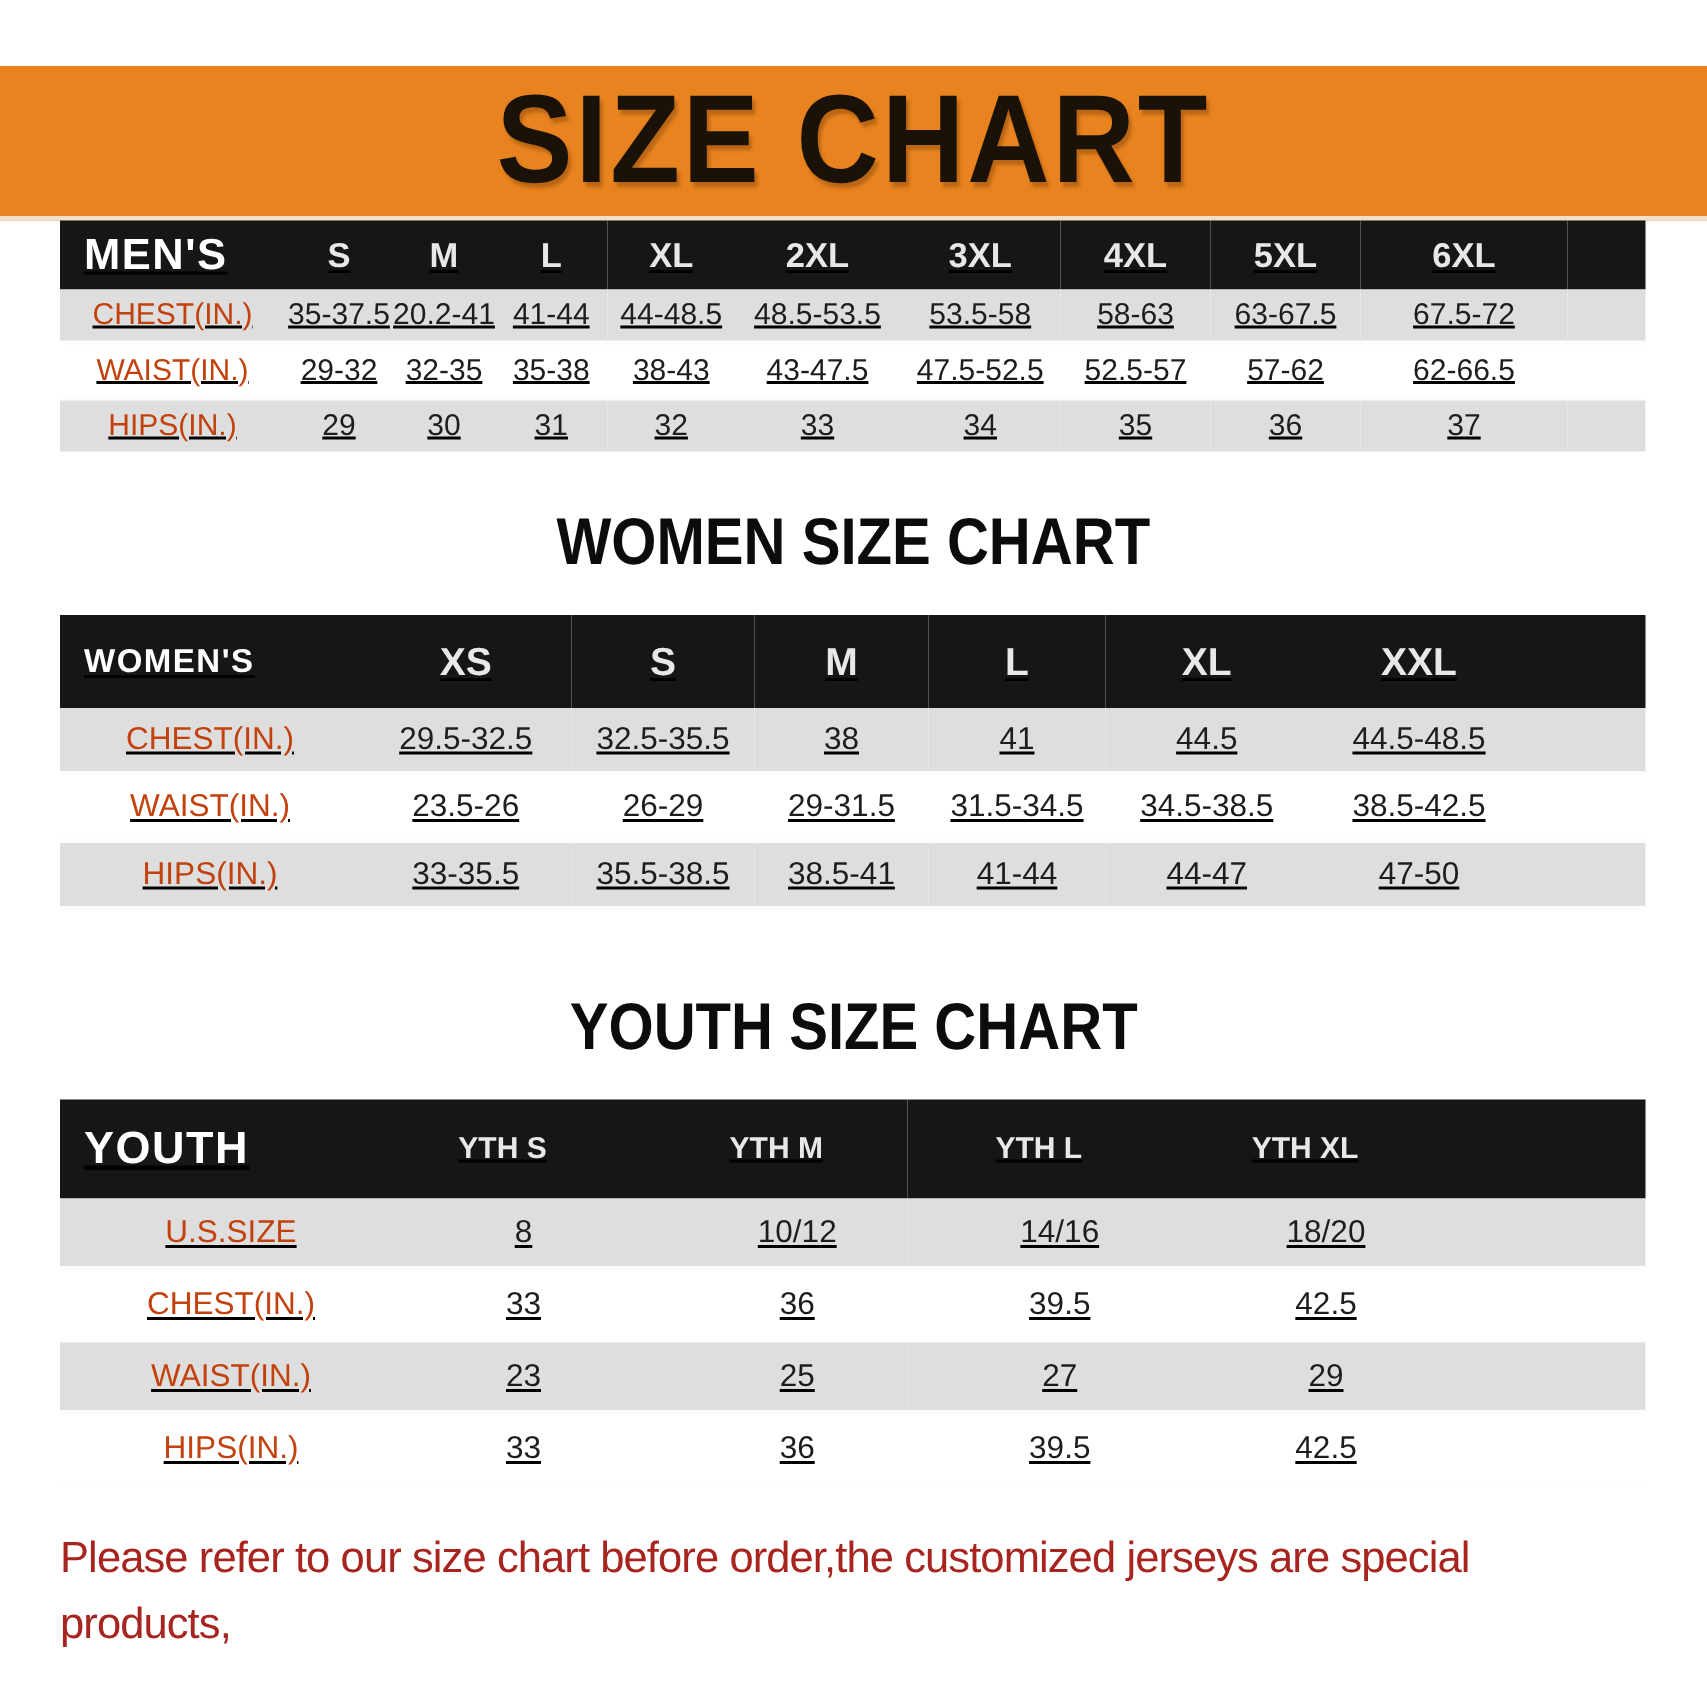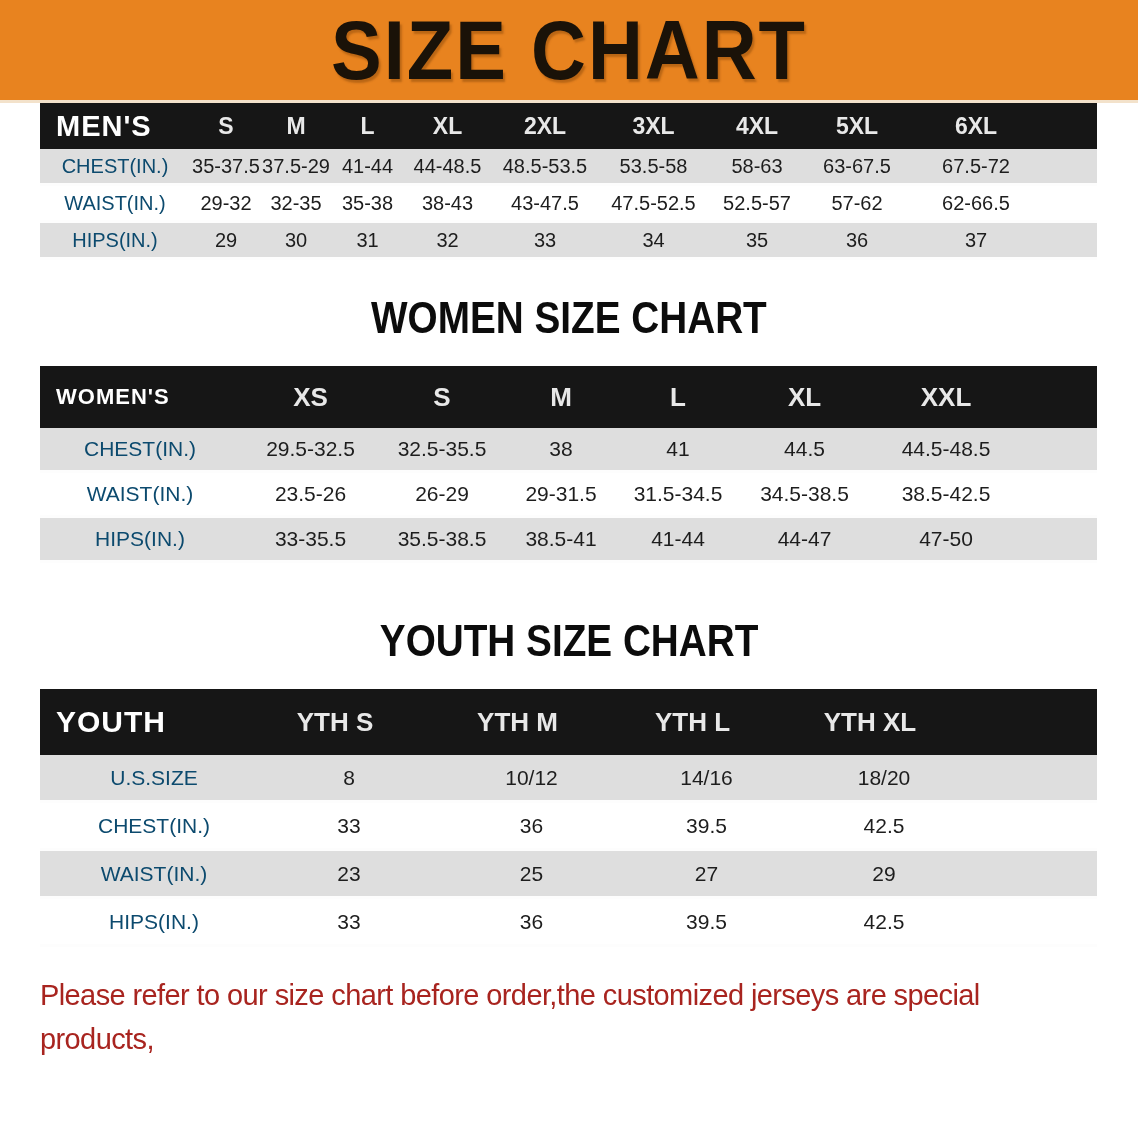--- a/index.html
+++ b/index.html
@@ -8,41 +8,42 @@
     font-family:"Liberation Sans", sans-serif;
     -webkit-font-smoothing:antialiased;
   }
   .page{width:1138px;height:1132px;overflow:hidden;background:#fff;}
 
   
   .banner{
     height:100px;background:#E8831F;
     display:flex;align-items:center;justify-content:center;
     border-bottom:3px solid #f3e2cb;
+    margin-top:44px;
   }
   .banner-title{
     font-size:76px;font-weight:800;color:#1a1208;letter-spacing:2px;line-height:1;
     transform:scaleY(1.1);display:inline-block;
     text-shadow:2px 3px 2px rgba(100,50,0,.35);
   }
 
   
   .section-heading{margin:0;text-align:center;font-weight:800;color:#0c0c0c;}
   .section-heading .condensed{
     display:inline-block;font-size:44px;font-weight:800;line-height:1;
     transform:scaleX(0.88);letter-spacing:0;
   }
   .h-men{margin-top:27px;margin-bottom:24px;}
   .h-women{margin-top:36px;margin-bottom:26px;}
   .h-youth{margin-top:56px;margin-bottom:26px;}
 
   
   table.size-table{
     border-collapse:collapse;table-layout:fixed;
-    margin-left:40px;width:1057px;
+    margin-left:40px;width:1057px;text-decoration:underline;
   }
   .size-table thead th{
     background:#161616;color:#e8e8e8;font-weight:bold;
     text-align:center;padding:0;
   }
   .size-table thead th.corner{color:#ffffff;text-align:left;padding-left:16px;}
   .size-table td{
     text-align:center;color:#1d1d1d;padding:0;
     border-bottom:3px solid #fdfdfd;
   }
@@ -50,25 +51,25 @@
   tr.white td{background:#ffffff;border-top:1px solid #e6e6e6;}
 
   table.men thead th{height:46px;font-size:23px;}
   table.men thead th.corner{font-size:29px;letter-spacing:1px;}
   table.men td{height:34px;font-size:20px;}
 
   table.women thead th{height:62px;font-size:26px;}
   table.women thead th.corner{font-size:22px;letter-spacing:1px;}
   table.women td{height:42px;font-size:21px;}
 
-  table.youth thead th{height:66px;font-size:26px;}
+  table.youth thead th{height:66px;font-size:20px;}
   table.youth thead th.corner{font-size:30px;letter-spacing:1px;}
   table.youth td{height:45px;font-size:21px;padding-left:28px;}
 
-  td.rowlabel{color:#0c4a6e;margin-left:36px;}
+  td.rowlabel{color:#c2410c;margin-left:36px;}
 
   
   .footer{
     margin:26px 40px 0 40px;color:#A8241F;
     font-size:29px;line-height:1.53;letter-spacing:-0.6px;
   }
   .footer p{margin:0;}
 </style>
 </head>
 <body>
@@ -106,21 +107,21 @@
         <th>4XL</th>
         <th>5XL</th>
         <th>6XL</th>
         <th></th>
       </tr>
     </thead>
     <tbody>
       <tr class="gray">
         <td class="rowlabel">CHEST(IN.)</td>
         <td>35-37.5</td>
-        <td>37.5-29</td>
+        <td>20.2-41</td>
         <td>41-44</td>
         <td>44-48.5</td>
         <td>48.5-53.5</td>
         <td>53.5-58</td>
         <td>58-63</td>
         <td>63-67.5</td>
         <td>67.5-72</td>
         <td></td>
       </tr>
       <tr class="white">

